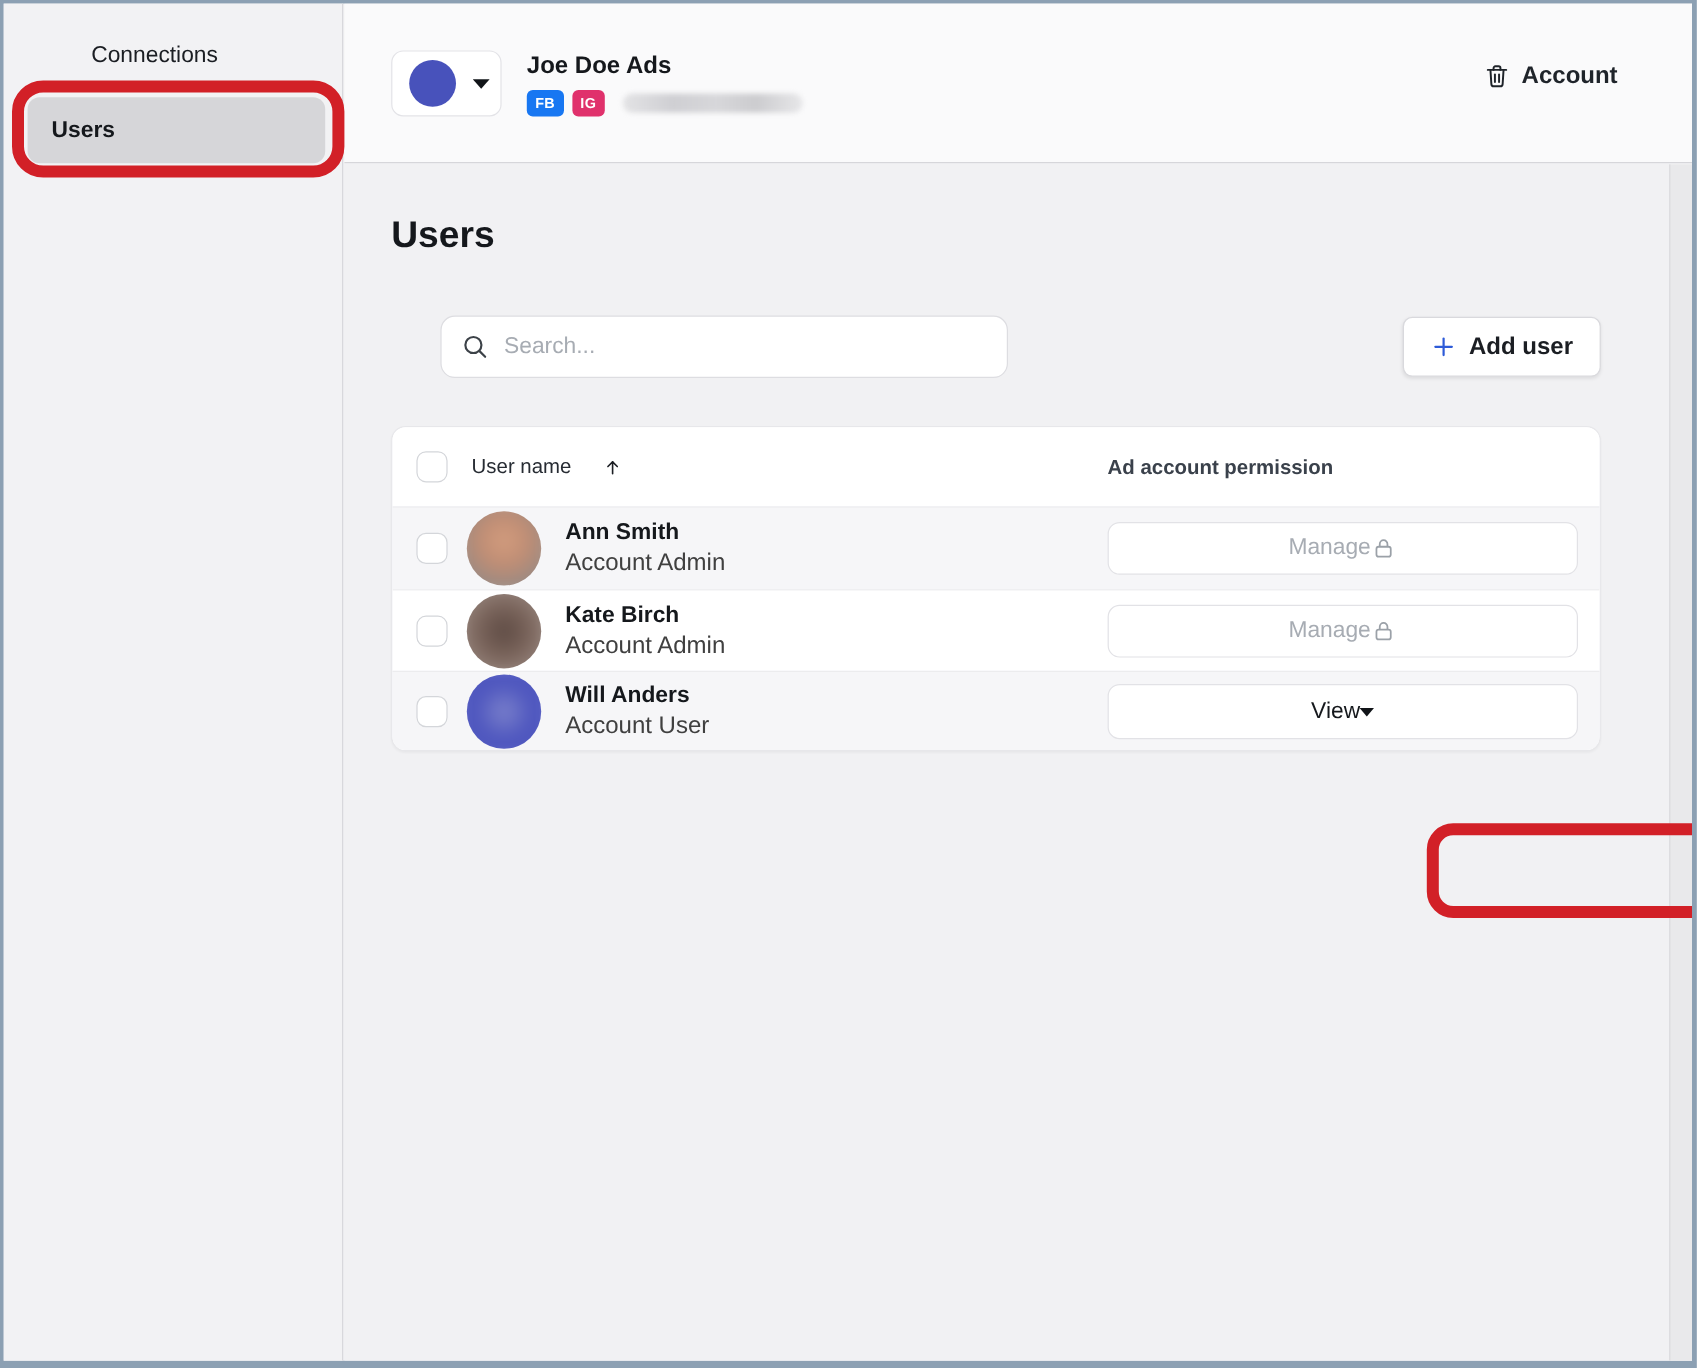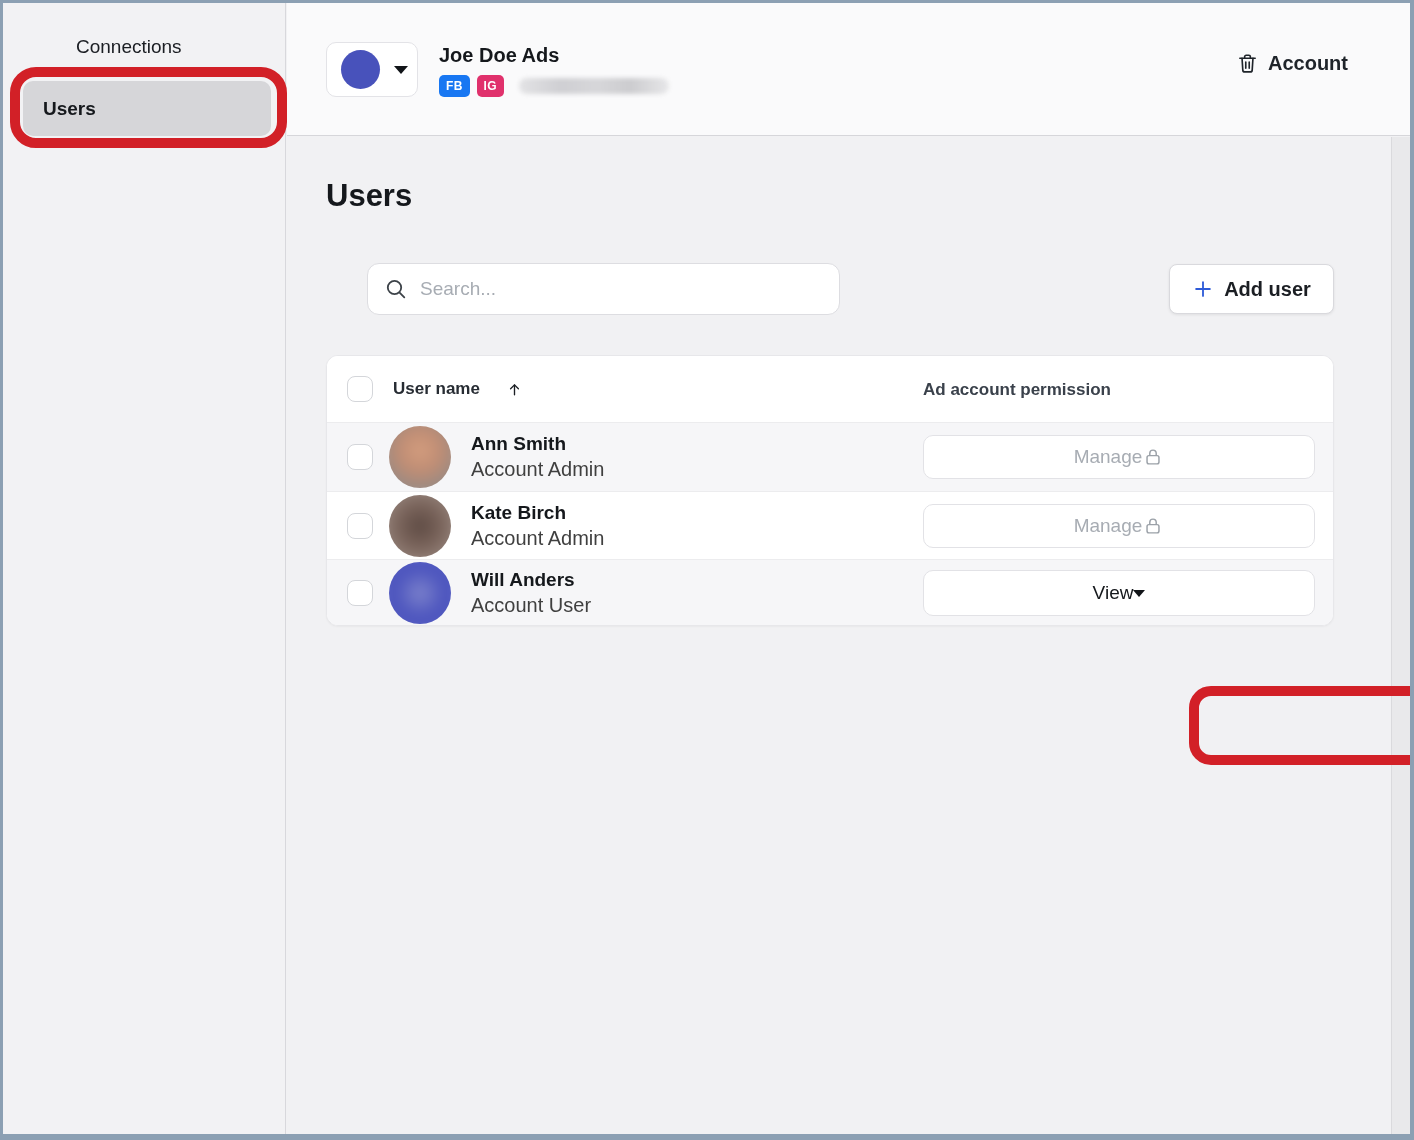--- a/index.html
+++ b/index.html
@@ -95,21 +95,21 @@
     font-family: inherit;
   }
 
   
   .table-card {
     position: absolute; left: 39px; top: 218px; width: 1008px; height: 271px;
     background: #ffffff; border: 1px solid #e7e7ea; border-radius: 12px;
     box-shadow: 0 1px 2px rgba(0,0,0,.04); overflow: hidden;
   }
   .thead { position: relative; height: 66px; background: #ffffff; }
-  .th-user { position: absolute; left: 66px; top: 23px; display: flex; align-items: center; gap: 26px; font-size: 17px; font-weight: bold; color: #272c33; cursor: pointer; }
+  .th-user { position: absolute; left: 66px; top: 23px; display: flex; align-items: center; gap: 26px; font-size: 17px; font-weight: normal; color: #272c33; cursor: pointer; }
   .th-permission { position: absolute; left: 596px; top: 24px; font-size: 17px; font-weight: bold; color: #3a414b; }
   .checkbox {
     width: 26px; height: 26px; border-radius: 8px;
     background: #ffffff; border: 1.5px solid #d4d6da; cursor: pointer;
   }
   .thead .checkbox { position: absolute; left: 20px; top: 20px; }
   .trow { position: relative; border-top: 1px solid #ececee; }
   .trow.shaded { background: #f6f6f8; }
   .trow.r1 { height: 69px; }
   .trow.r2 { height: 68px; background: #ffffff; }

